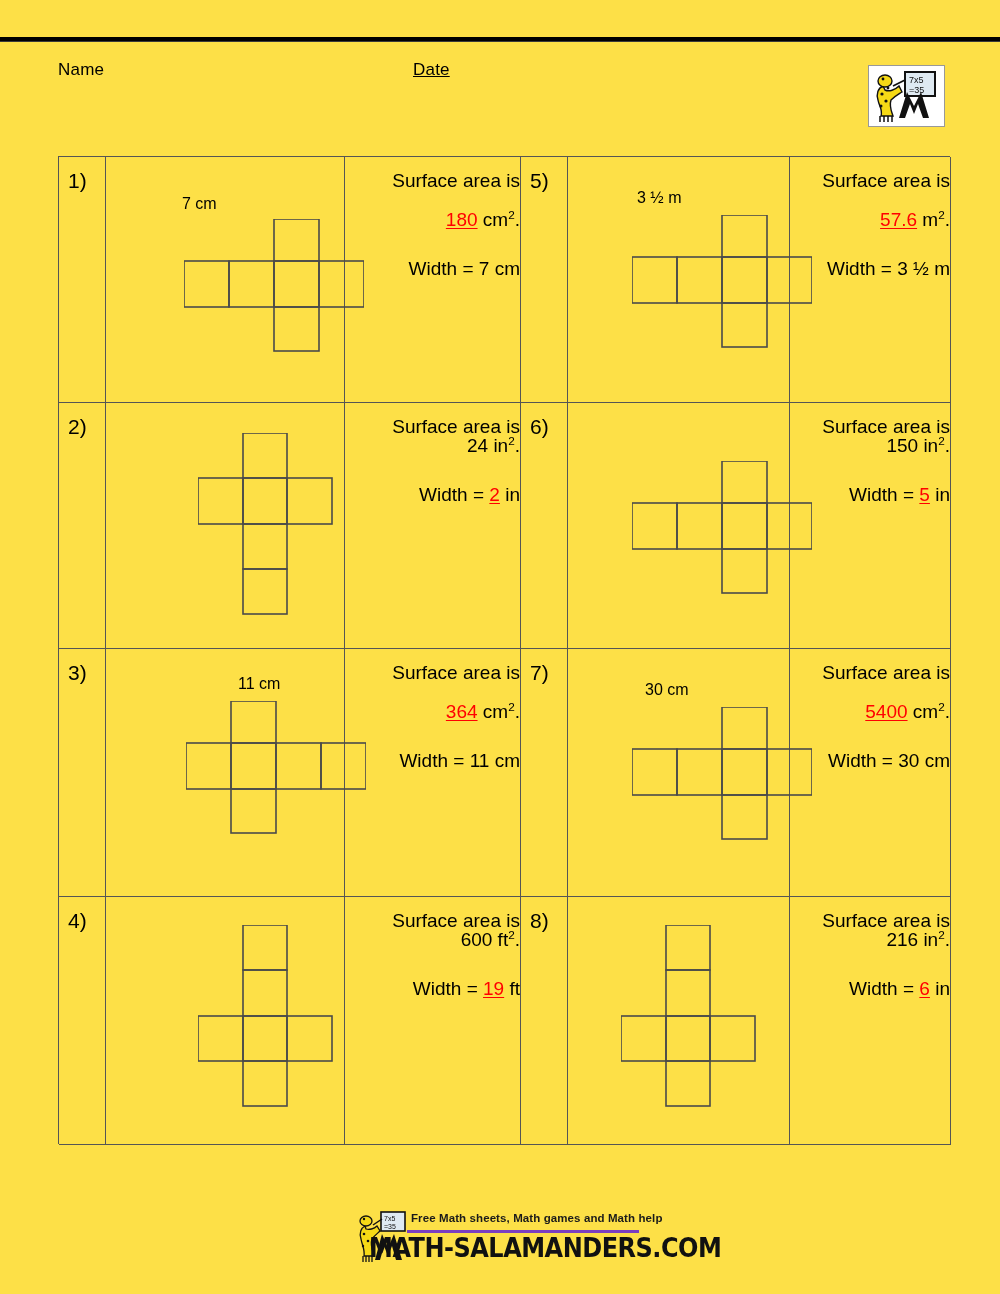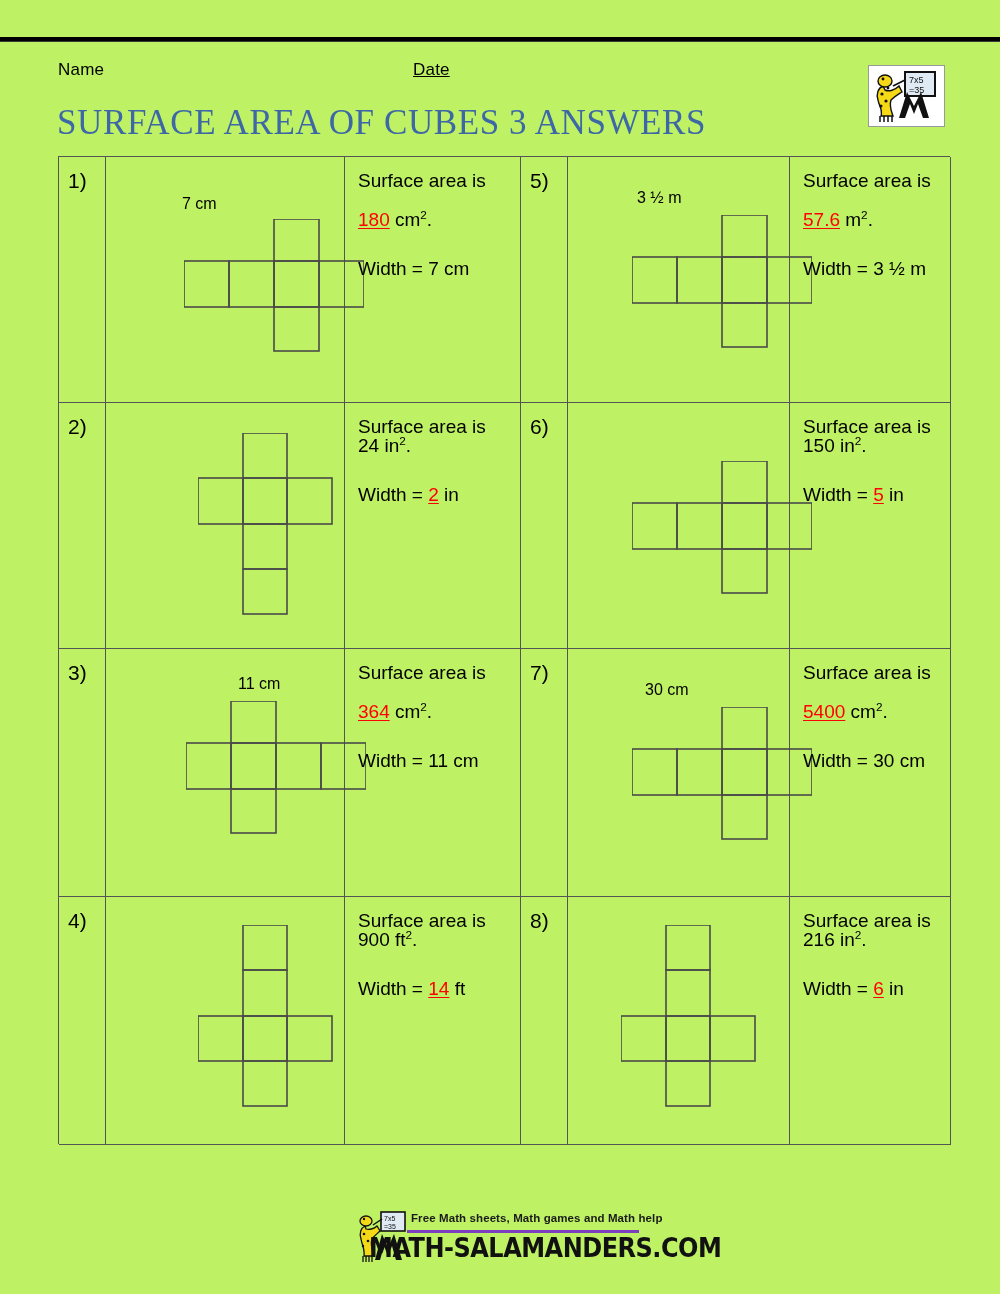--- a/index.html
+++ b/index.html
@@ -11,21 +11,21 @@
     width: 1000px;
     height: 1294px;
     position: relative;
     font-family: "Liberation Sans", sans-serif;
     color: #000000;
     overflow: hidden;
   }
   .page {
     position: absolute;
     inset: 0;
-    background: #bef264;
+    background: #fde047;
   }
   
   .top-rule {
     position: absolute;
     left: 0;
     top: 37px;
     width: 1000px;
     height: 4px;
     background: #000000;
     border-bottom: 1px solid #3a3a3a;
@@ -90,20 +90,21 @@
   }
   .num-cell {
     font-size: 21px;
     padding: 12px 0 0 9px;
   }
   .fig-cell { }
   .ans-cell {
     font-size: 19px;
     padding: 14px 0 0 13px;
     line-height: 1.0;
+    text-align: right;
   }
   .ans-line { margin-bottom: 0; white-space: nowrap; }
   .gap-sm { height: 20px; }
   .gap-lg { height: 30px; }
   .ans {
     color: #ff0000;
     text-decoration: underline;
     text-decoration-color: #ff0000;
     text-underline-offset: 2px;
   }
@@ -170,21 +171,20 @@
 </style>
 </head>
 <body>
 
 <div class="page">
 
   <div class="top-rule"></div>
 
   <div class="hdr-name">Name</div>
   <div class="hdr-date">Date</div>
-  <div class="title">SURFACE AREA OF CUBES 3 ANSWERS</div>
 
   <div class="logo">
     <svg width="73" height="58" viewBox="0 0 73 58">
       <rect x="0" y="0" width="73" height="58" fill="#ffffff"></rect>
 
       <rect x="36" y="6" width="30" height="24" fill="#dfeaf2" stroke="#111" stroke-width="2"></rect>
       <text x="40" y="17" font-family="'Liberation Sans',sans-serif" font-size="9" fill="#111">7x5</text>
       <text x="40" y="27" font-family="'Liberation Sans',sans-serif" font-size="9" fill="#111">=35</text>
 
       <path d="M30 52 L38 26 L45 40 L52 26 L60 52 L54 52 L49 38 L45 48 L41 38 L36 52 Z" fill="#111"></path>
@@ -357,23 +357,23 @@
             <rect x="45" y="91" width="44" height="45"></rect>
             <rect x="45" y="136" width="44" height="45"></rect>
             <rect x="0" y="91" width="45" height="45"></rect>
             <rect x="89" y="91" width="45" height="45"></rect>
           </g>
         </svg>
       </div>
     </div>
     <div class="cell ans-cell">
       <div class="ans-line">Surface area is</div>
-      <div class="ans-line"><span>900</span> <span>ft</span><sup>2</sup><span>.</span></div>
-      <div class="gap-lg"></div>
-      <div class="ans-line"><span>Width = </span><span class="ans">14</span><span> ft</span></div>
+      <div class="ans-line"><span>600</span> <span>ft</span><sup>2</sup><span>.</span></div>
+      <div class="gap-lg"></div>
+      <div class="ans-line"><span>Width = </span><span class="ans">19</span><span> ft</span></div>
     </div>
 
     <div class="cell num-cell">8)</div>
     <div class="cell fig-cell">
       <div class="net-wrap">
         <svg class="net-svg" style="left:53px; top:28px;" width="140" height="200" viewBox="0 0 140 200">
           <g fill="none" stroke="#4a4a4a" stroke-width="1.6">
             <rect x="45" y="0" width="44" height="45"></rect>
             <rect x="45" y="45" width="44" height="46"></rect>
             <rect x="45" y="91" width="44" height="45"></rect>

